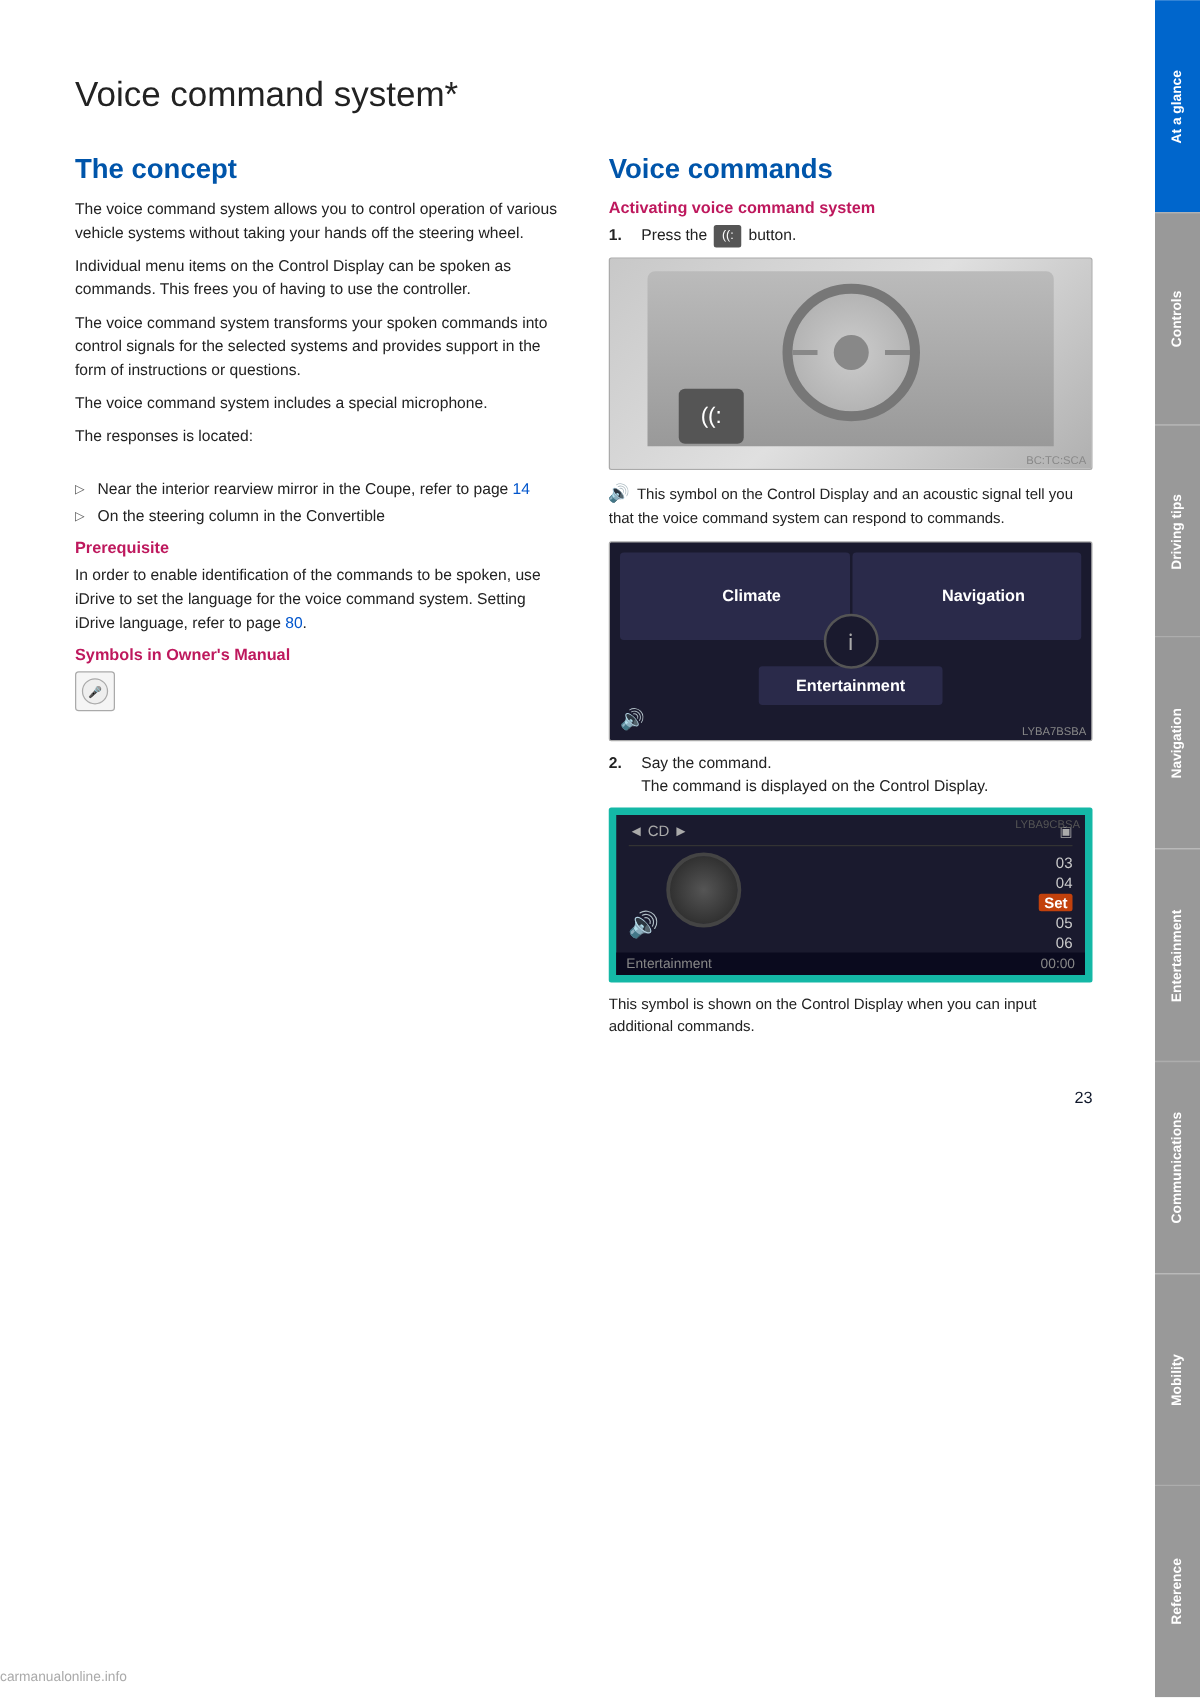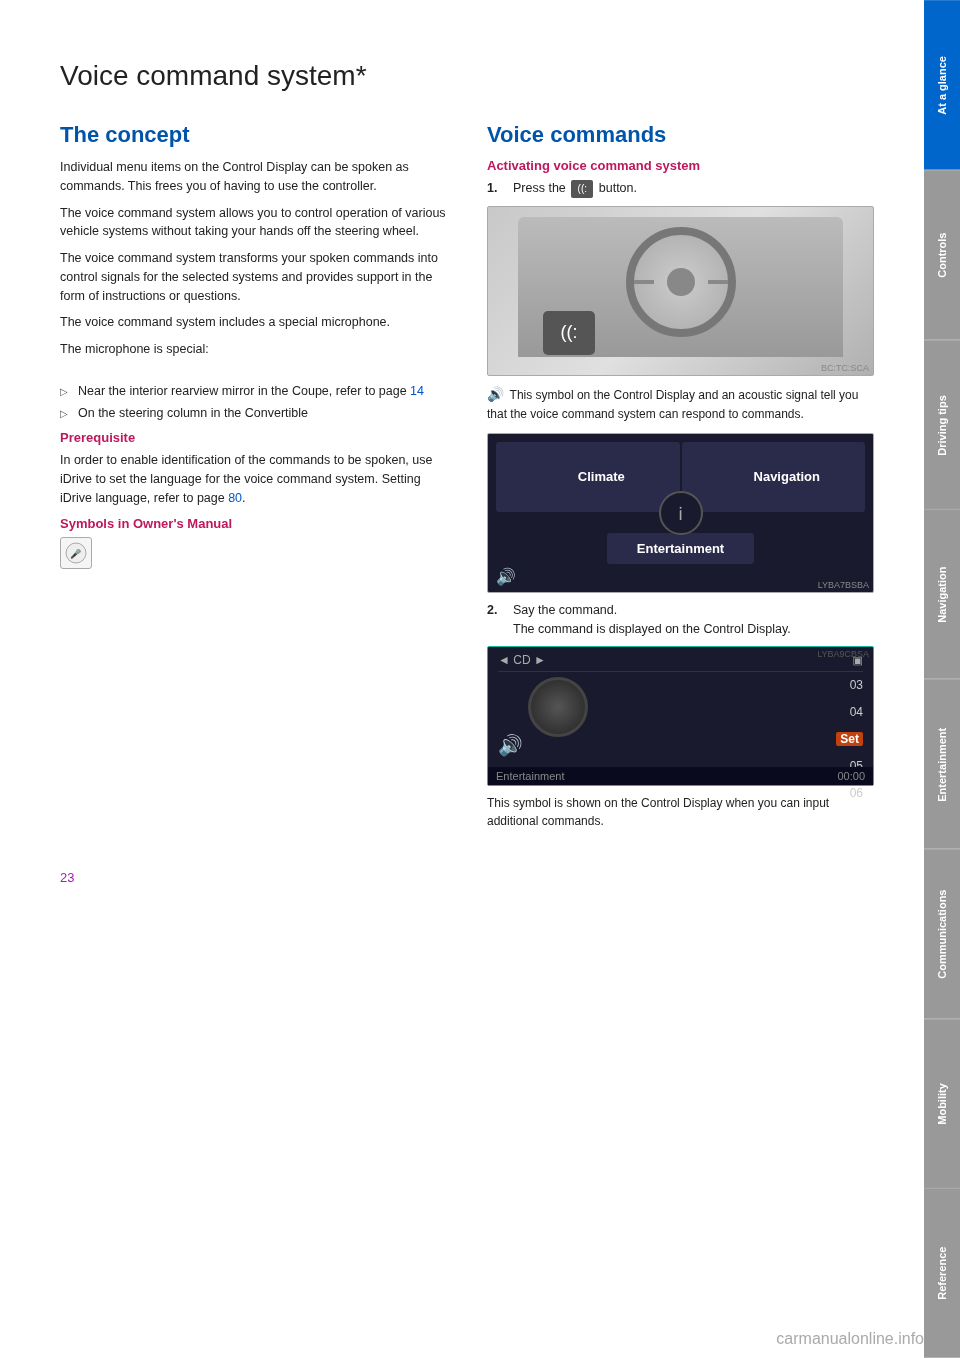--- a/index.html
+++ b/index.html
@@ -189,21 +189,21 @@
       font-size: 13px;
       font-weight: bold;
       padding-left: 27px;
     }
 
     
     .cd-visual {
       width: 100%;
       height: 140px;
       background: #1a1a2e;
-      border: 1px solid #14b8a6;
+      border: 6px solid #14b8a6;
       border-radius: 2px;
       margin: 8px 0;
       position: relative;
       padding: 6px 10px;
       color: #ccc;
       font-size: 11px;
     }
     .cd-header {
       display: flex;
       justify-content: space-between;
@@ -211,21 +211,21 @@
       border-bottom: 1px solid #333;
       padding-bottom: 4px;
       margin-bottom: 6px;
       color: #aaa;
       font-size: 12px;
     }
     .cd-tracks {
       display: flex;
       flex-direction: column;
       align-items: flex-end;
-      gap: 13px;
+      gap: 2px;
       float: right;
       font-size: 12px;
       color: #ccc;
     }
     .cd-knob {
       width: 60px;
       height: 60px;
       border-radius: 50%;
       background: radial-gradient(circle, #555, #222);
       border: 3px solid #444;
@@ -254,34 +254,34 @@
       color: #222;
     }
     .note-symbol {
       font-size: 14px;
       color: #555;
       margin-right: 2px;
     }
 
     
     .page-number {
-      text-align: left;
+      text-align: right;
       font-size: 13px;
-      color: #a21caf;
+      color: #0f172a;
       margin-top: 30px;
     }
 
     
     .watermark {
       position: absolute;
       bottom: 10px;
       left: 0;
       right: 36px;
-      text-align: right;
-      font-size: 16px;
+      text-align: left;
+      font-size: 11px;
       color: #aaa;
     }
 
     
     .inline-icon {
       display: inline-block;
       width: 22px;
       height: 18px;
       background: #555;
       border-radius: 2px;
@@ -326,25 +326,25 @@
 <div class="main-content">
 
   <h1 class="page-title">Voice command system*</h1>
 
   <div class="two-col">
 
     <div class="col-left">
 
       <h2 class="section-h2">The concept</h2>
 
+      <p class="body-text">The voice command system allows you to control operation of various vehicle systems without taking your hands off the steering wheel.</p>
       <p class="body-text">Individual menu items on the Control Display can be spoken as commands. This frees you of having to use the controller.</p>
-      <p class="body-text">The voice command system allows you to control operation of various vehicle systems without taking your hands off the steering wheel.</p>
       <p class="body-text">The voice command system transforms your spoken commands into control signals for the selected systems and provides support in the form of instructions or questions.</p>
       <p class="body-text">The voice command system includes a special microphone.</p>
-      <p class="body-text">The microphone is special:</p>
+      <p class="body-text">The responses is located:</p>
 
       <ul class="bullet-list">
         <li>
           <span>Near the interior rearview mirror in the Coupe, refer to page <span class="link-blue">14</span></span>
         </li>
         <li>
           <span>On the steering column in the Convertible</span>
         </li>
       </ul>
 

